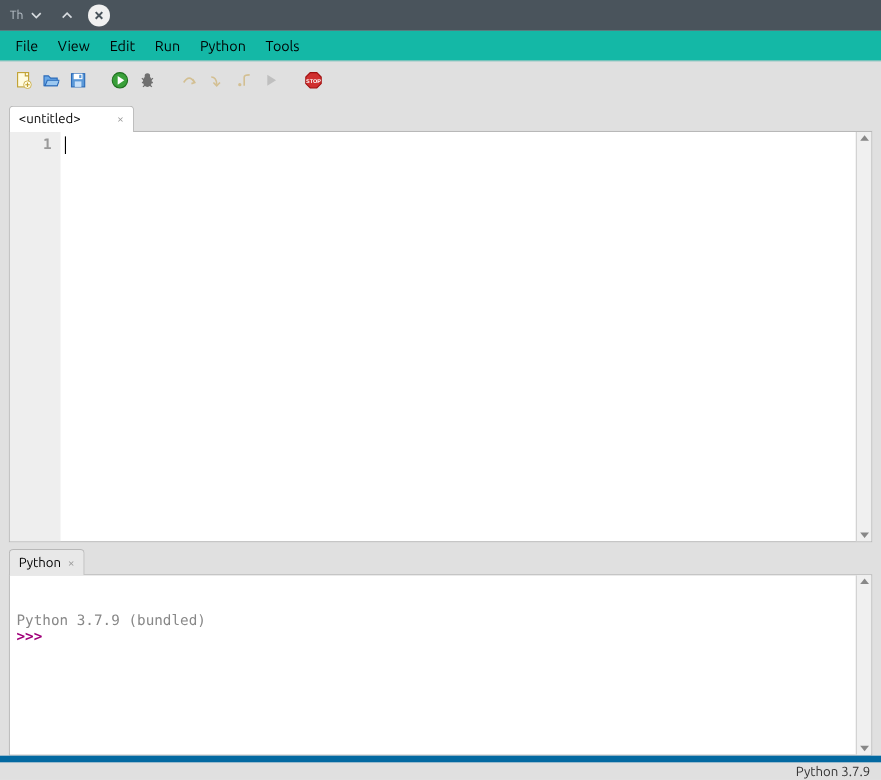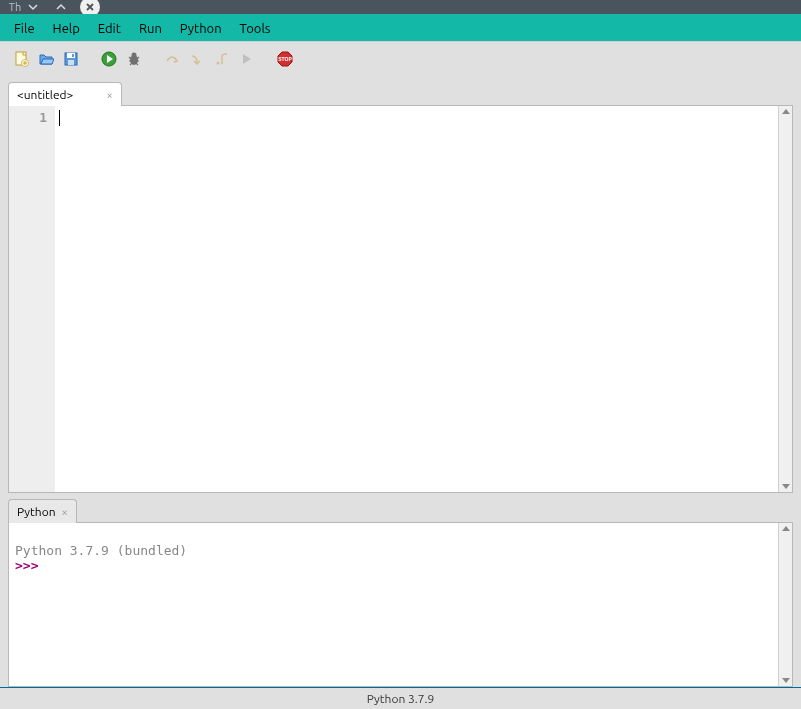--- a/index.html
+++ b/index.html
@@ -10,21 +10,21 @@
       width: 801px;
       height: 709px;
       overflow: hidden;
       display: flex;
       flex-direction: column;
     }
     
     .titlebar {
       background: #4a545c;
       color: #d8dce0;
-      height: 14px;
+      height: 28px;
       display: flex;
       align-items: center;
       padding: 0 6px;
       font-size: 13px;
     }
     .titlebar .app-icon { width: 18px; display:flex; align-items:center; justify-content:center; font-size:11px; color:#b8c0c8;}
     .titlebar .title-text { flex: 1; text-align: center; }
     .titlebar .win-controls { display: flex; gap: 10px; align-items:center; }
     .titlebar .win-btn { width: 18px; height: 18px; display:flex; align-items:center; justify-content:center; cursor:pointer; }
     .titlebar .win-btn.close-circle {
@@ -159,34 +159,35 @@
       background: #ffffff;
       border: 1px solid #b8b8b8;
       display: flex;
       font-family: "DejaVu Sans Mono", Consolas, monospace;
       font-size: 13px;
       margin-top: -1px;
     }
     .shell-text {
       flex: 1;
       padding: 20px 6px;
+      margin-top: 14px;
     }
     .shell-text .version-line { color: #888888; }
     .shell-text .prompt { color: #a0007a; font-weight: bold; }
     
     .statusbar {
       height: 22px;
       background: #e0e0e0;
       display: flex;
       align-items: center;
-      justify-content: center;
+      justify-content: flex-end;
       padding: 0 10px;
       font-size: 12px;
       color: #333;
-      border-top: 1px solid #0369a1;
+      border-top: 6px solid #0369a1;
     }
   </style>
 </head>
 <body>
 
 <div class="titlebar">
   <span class="app-icon">Th</span>
   <div class="win-controls">
     <span class="win-btn">
       <svg width="12" height="12" viewBox="0 0 12 12">
@@ -201,21 +202,21 @@
     <span class="win-btn close-circle">
       <svg width="10" height="10" viewBox="0 0 10 10">
           <path d="M2 2 L8 8 M8 2 L2 8" stroke="#4a545c" stroke-width="1.8"></path>
         </svg>
     </span>
   </div>
 </div>
 
 <div class="menubar">
   <div class="menu-item">File</div>
-  <div class="menu-item">Help</div>
+  <div class="menu-item">View</div>
   <div class="menu-item">Edit</div>
   <div class="menu-item">Run</div>
   <div class="menu-item">Python</div>
   <div class="menu-item">Tools</div>
 </div>
 
 <div class="toolbar">
   <div class="tool-btn">
     <svg width="16" height="16" viewBox="0 0 16 16">
       <rect x="3" y="1" width="10" height="13" fill="#fffbe0" stroke="#c0a030"></rect>

